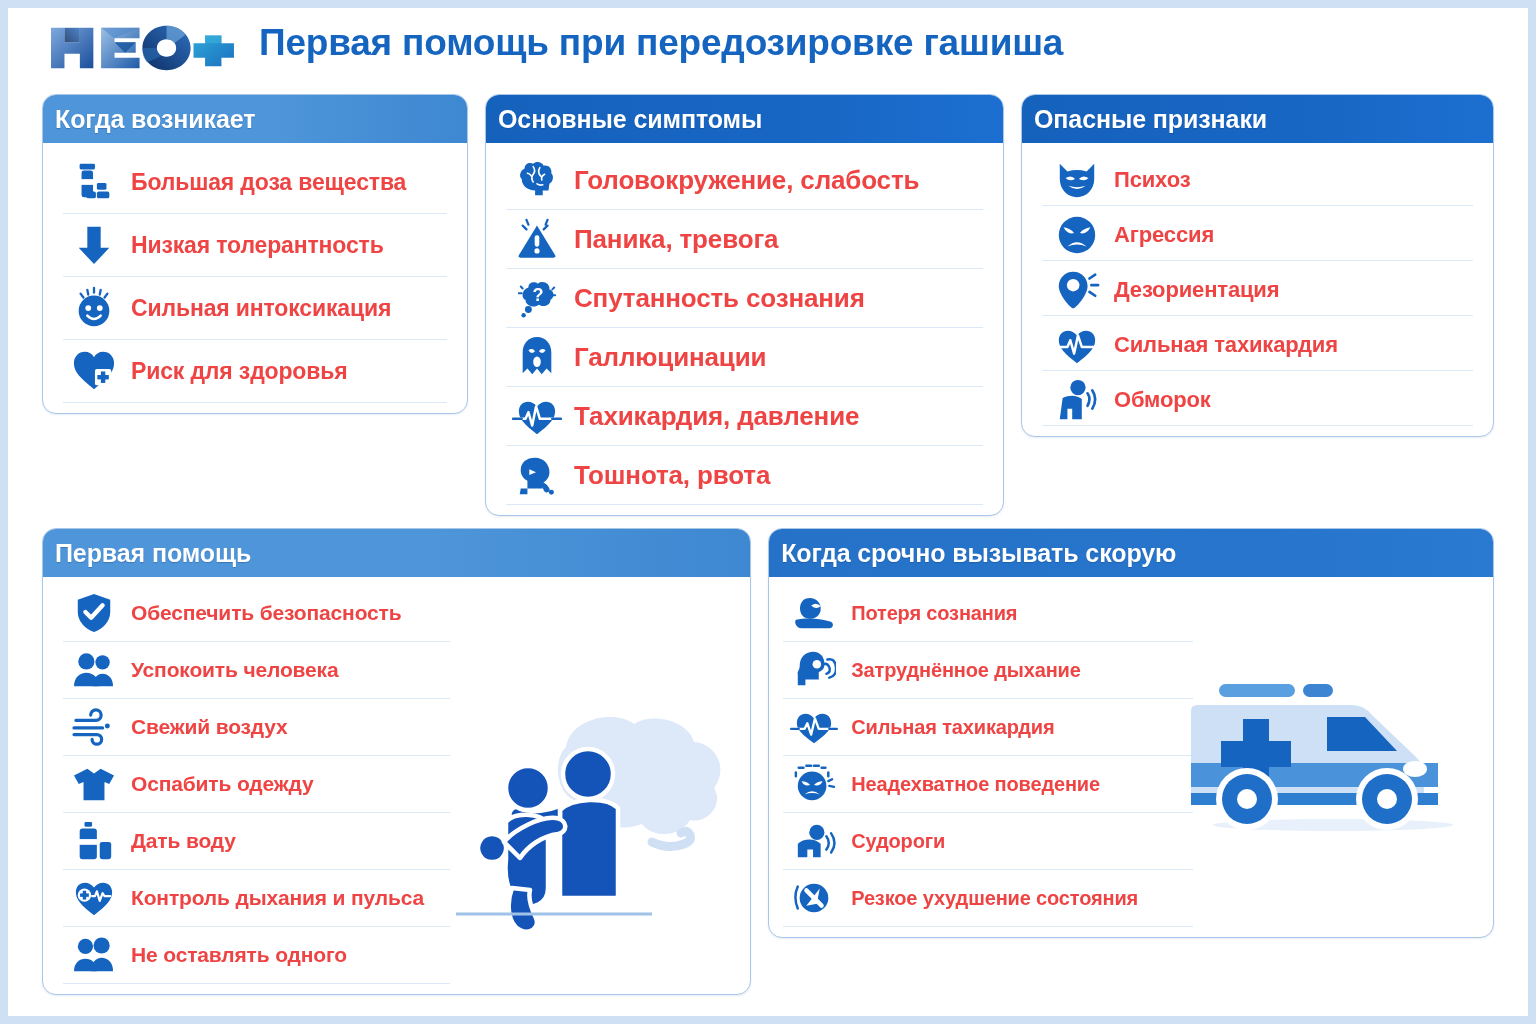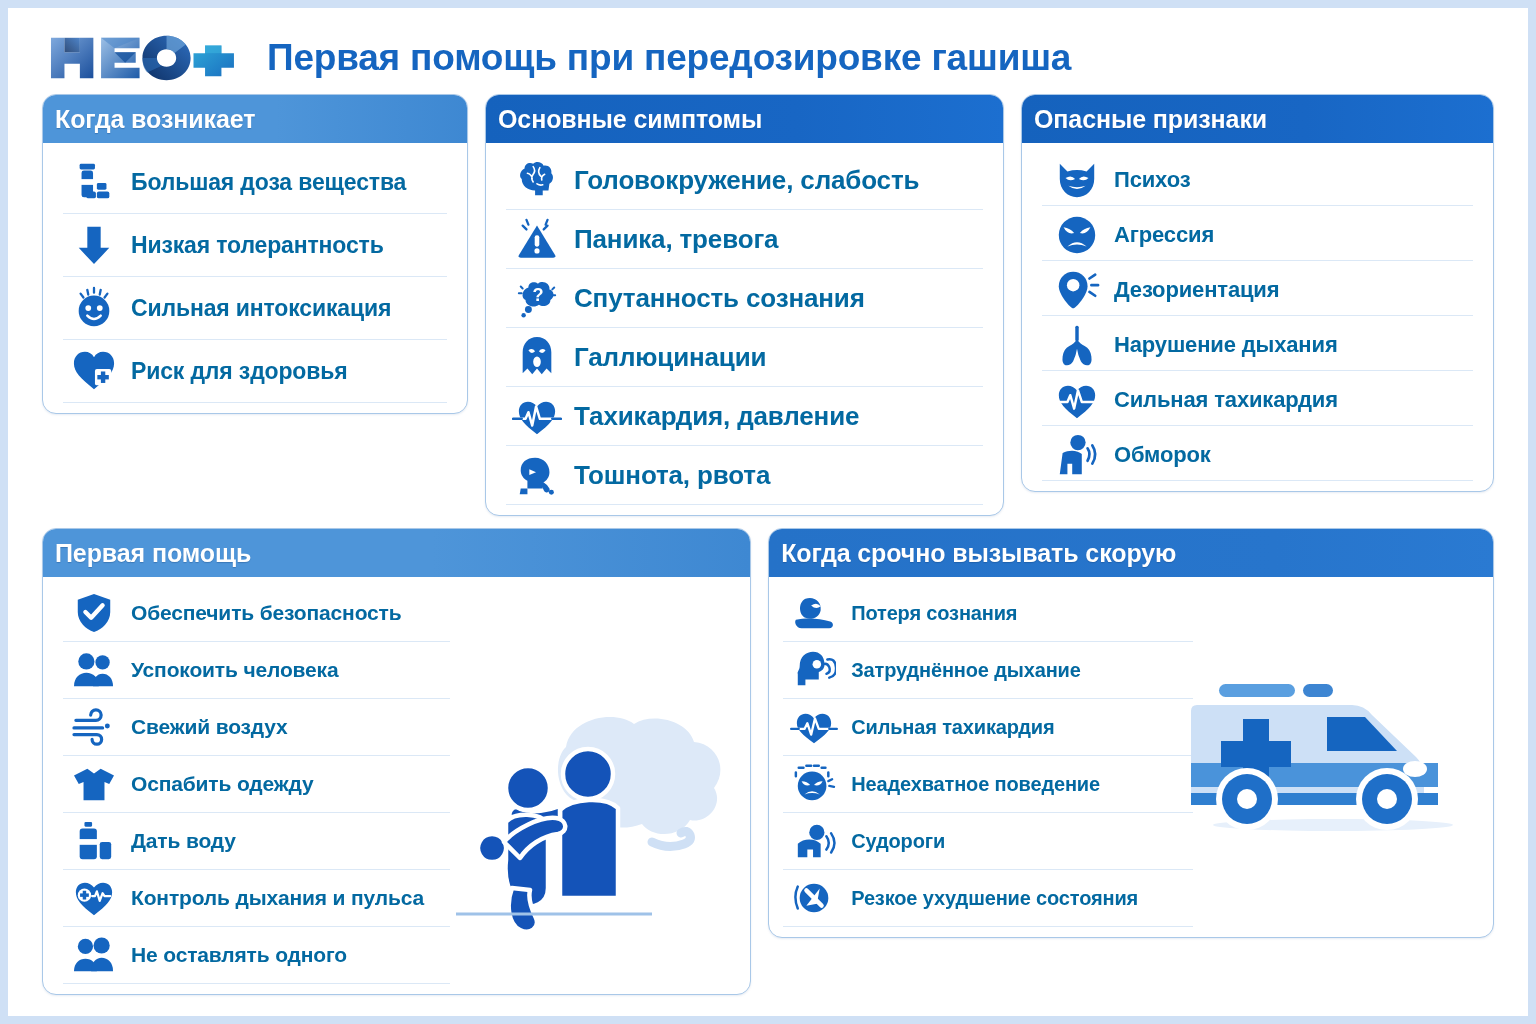--- a/index.html
+++ b/index.html
@@ -21,22 +21,21 @@
     width: 100%;
     height: 100%;
     background: #ffffff;
     position: relative;
     padding: 14px 20px 10px 20px;
   }
 
   
   .header {
     display: flex;
-    align-items: center;
-    gap: 28px;
+    gap: 20px;
     height: 72px;
     padding-left: 16px;
   }
 
   .logo { width: 195px; height: 52px; flex: 0 0 auto; display:block; }
 
   .page-title {
     font-size: 37px;
     font-weight: bold;
     color: #1565c0;
@@ -111,21 +110,21 @@
     flex: 0 0 50px;
     display: flex;
     align-items: center;
     justify-content: center;
   }
   .item-icon svg { display: block; }
 
   .item-label {
     font-size: 22px;
     font-weight: bold;
-    color: #0369a1;
+    color: #ef4444;
     white-space: nowrap;
     letter-spacing: -0.15px;
   }
 
   
   #card-when   { width: 435px; }
   #card-when   .item { padding: 6px 0 6px 6px; }
   #card-when   .item-label { font-size: 23px; }
 
   #card-symptoms { width: 530px; }
@@ -370,30 +369,20 @@
           <span class="item-icon">
             <svg width="46" height="46" viewBox="0 0 48 48" fill="#1565c0">
               <path d="M20 5 C28.5 5 35 11.5 35 20 C35 29 23 43 20 43 C17 43 5 29 5 20 C5 11.5 11.5 5 20 5 Z"></path>
               <circle cx="20" cy="19" r="6.5" fill="#fff"></circle>
               <path d="M37 12 l6 -4 M39 19 l7 0 M37 26 l6 4" stroke="#1565c0" stroke-width="2.8" stroke-linecap="round" fill="none"></path>
             </svg>
           </span>
           <span class="item-label">Дезориентация</span>
         </div>
 
-        <div class="item">
-          <span class="item-icon">
-            <svg width="46" height="46" viewBox="0 0 48 48" fill="#1565c0">
-              <rect x="22.2" y="4" width="3.6" height="16" rx="1.6"></rect>
-              <path d="M24 18 q-3 5 -8 7 q-6 3 -7 11 q-1 8 3 9 q5 1 8 -4 q3 -6 4 -13 Z"></path>
-              <path d="M24 18 q3 5 8 7 q6 3 7 11 q1 8 -3 9 q-5 1 -8 -4 q-3 -6 -4 -13 Z"></path>
-            </svg>
-          </span>
-          <span class="item-label">Нарушение дыхания</span>
-        </div>
 
         <div class="item">
           <span class="item-icon">
             <svg width="48" height="44" viewBox="0 0 50 46" fill="#1565c0">
               <path d="M25 42 C12 32 6 26 6 18 C6 12 10 8 15.5 8 C19 8 22.5 10 25 13 C27.5 10 31 8 34.5 8 C40 8 44 12 44 18 C44 26 38 32 25 42 Z"></path>
               <path d="M4 25 h11 l3 -7 l4 14 l4 -19 l4 12 h14" stroke="#fff" stroke-width="2.6" fill="none" stroke-linejoin="round" stroke-linecap="round"></path>
             </svg>
           </span>
           <span class="item-label">Сильная тахикардия</span>
         </div>

